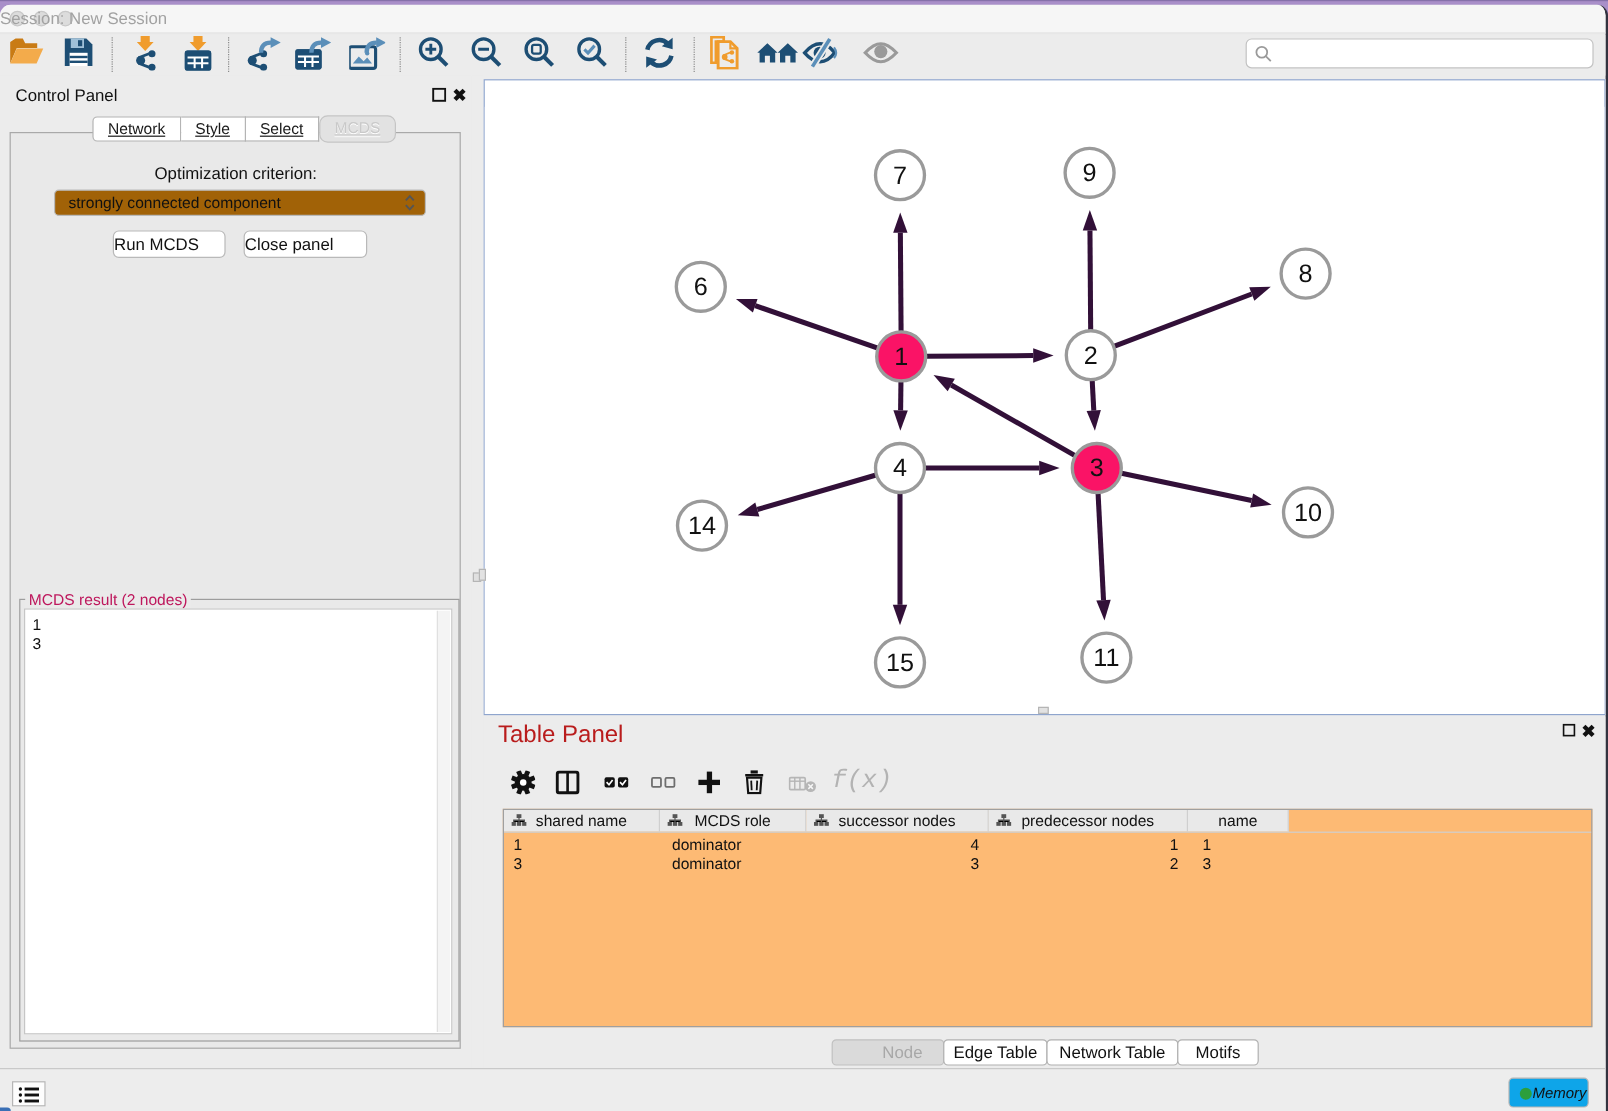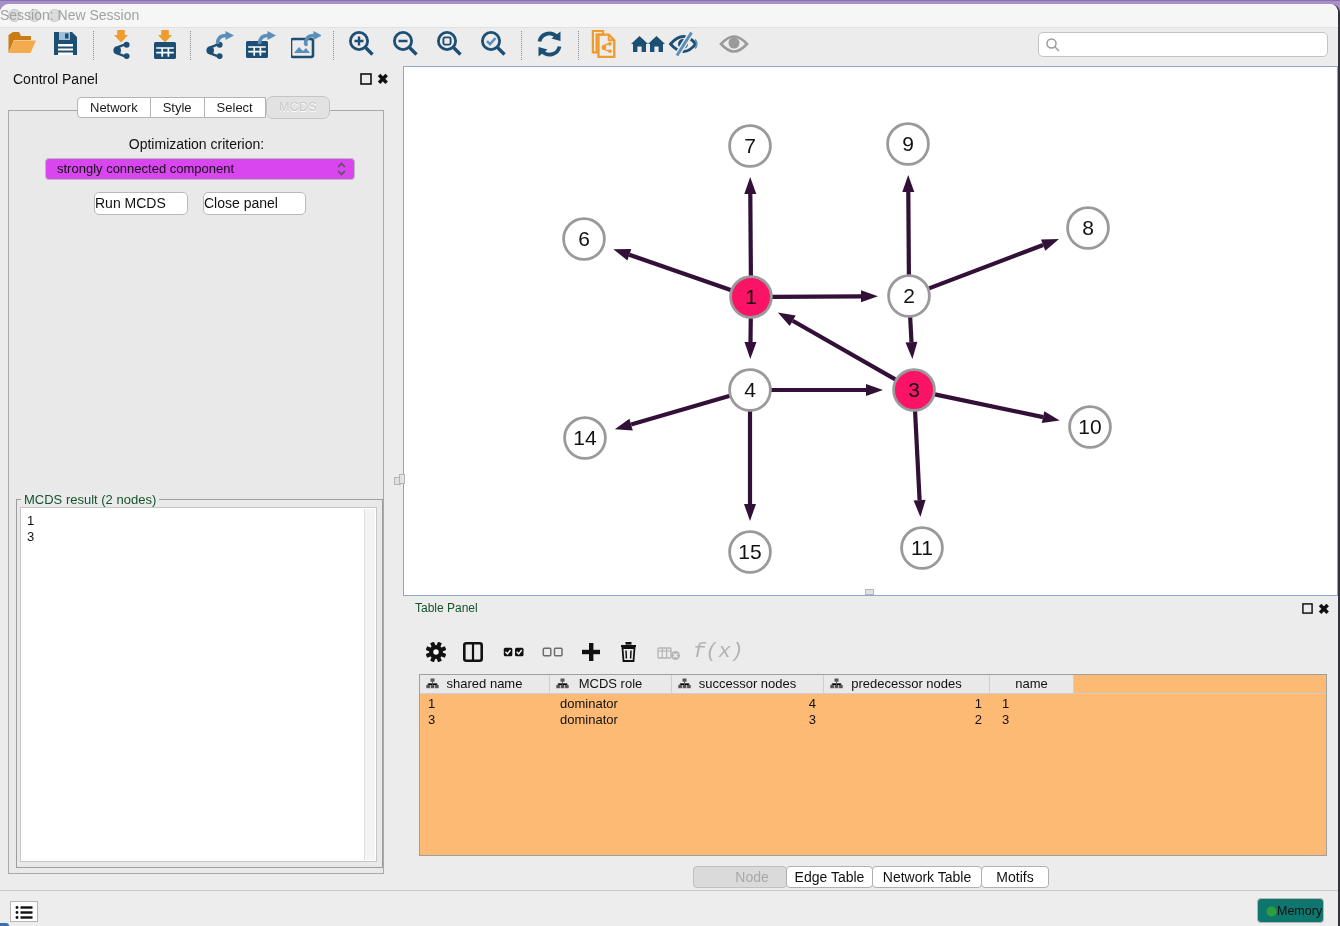--- a/index.html
+++ b/index.html
@@ -22,26 +22,26 @@
              border:1px solid #c3c3c3; border-radius:5px; }
 
 #cpanel { position:absolute; left:0; top:59px; width:393px; height:827px; background:#ececec; }
 #cpanel-head { position:absolute; left:13px; top:8px; font-size:14px; color:#111; }
 #cp-float { position:absolute; left:360px; top:10px; }
 #cp-close { position:absolute; left:377px; top:8px; font-size:14px; color:#111; font-weight:bold; }
 #cp-content { position:absolute; left:8px; top:47px; width:376px; height:764px;
               border:1px solid #a9a9a9; background:#e9e9e9; }
 .tabrow { position:absolute; left:77px; top:34px; height:21px; display:flex; }
 .tab { height:21px; font-size:13px; color:#1a1a1a; background:#fff; border:1px solid #b4b4b4;
-       border-left:none; padding:0 12px; line-height:20px; }
+       border-left:none; padding:0 12px; line-height:20px;text-decoration:underline; }
 .tab.first { border-left:1px solid #b4b4b4; border-radius:4px 0 0 4px; }
 .tab.sel { background:#e2e2e2; color:#c9c9c9; border:1px solid #c5c5c5; border-radius:7px;
            height:23px; margin-top:-1px; text-shadow:0 1px 0 #fff; }
 #opt-label { position:absolute; left:0; top:73px; width:100%; text-align:center; font-size:14px; color:#111; }
-#opt-select { position:absolute; left:45px; top:95px; width:310px; height:22px; background:#d946ef;
+#opt-select { position:absolute; left:45px; top:95px; width:310px; height:22px; background:#a16207;
               border:1px solid #b9b9b9; border-radius:4px; font-size:13px; color:#111;
               line-height:20px; padding-left:11px; }
 .btn { position:absolute; height:23px; background:#fff; border:1px solid #b9b9b9; border-radius:5px;
        font-size:14px; color:#111; text-align:left; line-height:21px; }
 #fieldset { position:absolute; left:16px; top:436px; width:367px; height:369px; border:1px solid #9d9d9d; }
 #resultbox { position:absolute; left:3px; top:7px; width:357px; height:355px; background:#fff;
              border:1px solid #c6c6c6; font-size:13px; color:#111; padding:5px 0 0 6px; line-height:16px; }
 #res-scroll { position:absolute; right:1px; top:1px; width:11px; height:351px; background:#f4f4f4;
               border-left:1px solid #e0e0e0; }
 
@@ -53,41 +53,41 @@
 #net-title { position:absolute; left:0; top:0; width:100%; height:21px;
              background:linear-gradient(#f5f5f5,#d8d8d8); border-bottom:1px solid #9f9f9f; }
 #net-title .t { position:absolute; top:3px; width:100%; text-align:center; font-size:13px;
                 font-weight:bold; color:#222; }
 .light { position:absolute; top:3px; width:13px; height:13px; border-radius:50%; }
 #net-body { position:absolute; left:0; top:22px; width:933px; height:506px; background:#fff; }
 #hsplit-h { position:absolute; left:464px; top:527px; width:8px; height:5px; background:#e0e0e0; border:1px solid #b5b5b5; }
 #lsplit-h { position:absolute; left:399px; top:473px; width:5px; height:9px; background:#e0e0e0; border:1px solid #b5b5b5; }
 
 #tpanel { position:absolute; left:403px; top:593px; width:935px; height:293px; background:#ececec; }
-#tp-head { position:absolute; left:12px; top:4px; font-size:12px; color:#14532d; }
+#tp-head { position:absolute; left:12px; top:4px; font-size:20px; color:#b91c1c; }
 #tp-float { position:absolute; left:899px; top:6px; }
 #tp-close { position:absolute; left:915px; top:4px; font-size:14px; color:#111; font-weight:bold; }
 #tp-toolbar { position:absolute; left:16px; top:40px; height:30px; }
 #ttable { position:absolute; left:16px; top:77px; width:908px; height:182px; background:#fdba74;
           border:1px solid #9f9f9f; }
 .th { position:absolute; top:0; height:18px; background:#e9e9e9; border-right:1px solid #cfcfcf;
       font-size:13px; color:#111; text-align:center; line-height:18px; }
 #thead-line { position:absolute; left:0; top:18px; width:906px; height:1px; background:#cfcfcf; }
 .td { position:absolute; font-size:13px; color:#111; height:16px; line-height:16px; }
 
 .btab { position:absolute; top:269px; height:22px; background:#fff; border:1px solid #b0b0b0;
         font-size:14px; color:#111; text-align:center; line-height:20px; border-radius:4px; }
 .btab.sel { background:#dadada; color:#a8a8a8; border-color:#c0c0c0;padding-left:24px; }
 
 #statusbar { position:absolute; left:0; top:886px; width:1338px; height:36px; background:#ededed;
              border-top:1px solid #c9c9c9; }
 #listbtn { position:absolute; left:10px; top:10px; width:28px; height:21px; background:#fdfdfd;
            border:1px solid #b5b5b5; }
-#membtn { position:absolute; left:1257px; top:7px; width:67px; height:25px; background:#0f766e;
-          border:1px solid #b5b5b5; border-radius:4px; font-size:13px; color:#111; }
+#membtn { position:absolute; left:1257px; top:7px; width:67px; height:25px; background:#0ea5e9;
+          border:1px solid #b5b5b5; border-radius:4px; font-size:13px; color:#111;font-style:italic; }
 svg text { font-family:"Liberation Sans", sans-serif; }
 </style>
 </head>
 <body>
 <div style="position:absolute;left:0;top:0;width:1340px;height:4px;background:#a98fc9;border-top:1px solid #8671aa;"></div>
 <div id="win">
 
 <div id="titlebar">
   <div class="tl" style="left:8px;"></div>
   <div class="tl" style="left:28px;"></div>
@@ -262,21 +262,21 @@
   <div id="opt-label">Optimization criterion:</div>
   <div id="opt-select">strongly connected component
     <svg width="9" height="14" viewBox="0 0 9 14" style="position:absolute;right:8px;top:3px;">
       <path d="M1.2 5 L4.5 1.5 L7.8 5" fill="none" stroke="#555" stroke-width="1.6"></path>
       <path d="M1.2 9 L4.5 12.5 L7.8 9" fill="none" stroke="#555" stroke-width="1.6"></path>
     </svg>
   </div>
   <div class="btn" style="left:94px; top:129px; width:94px;">Run MCDS</div>
   <div class="btn" style="left:203px; top:129px; width:103px;">Close panel</div>
   <div id="fieldset">
-    <div style="position:absolute;left:4px;top:-8px;background:#eaeaea;padding:0 3px;font-size:13px;color:#14532d;">MCDS result (2 nodes)</div>
+    <div style="position:absolute;left:4px;top:-8px;background:#eaeaea;padding:0 3px;font-size:13px;color:#be185d;">MCDS result (2 nodes)</div>
     <div id="resultbox">1<br>3<div id="res-scroll"></div></div>
   </div>
 </div>
 
 <div id="vsplit">
       <div id="vsplit-h"></div>
     </div>
 
 <div id="netwin">
   <div id="net-body">

